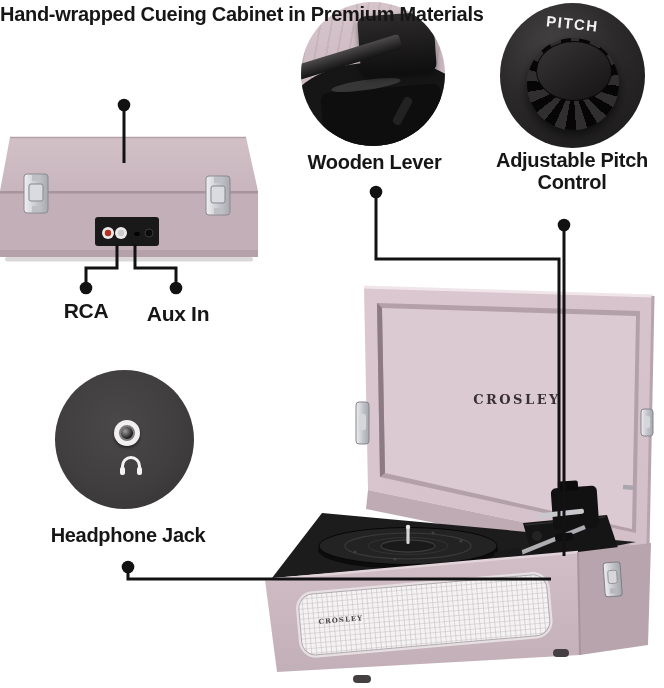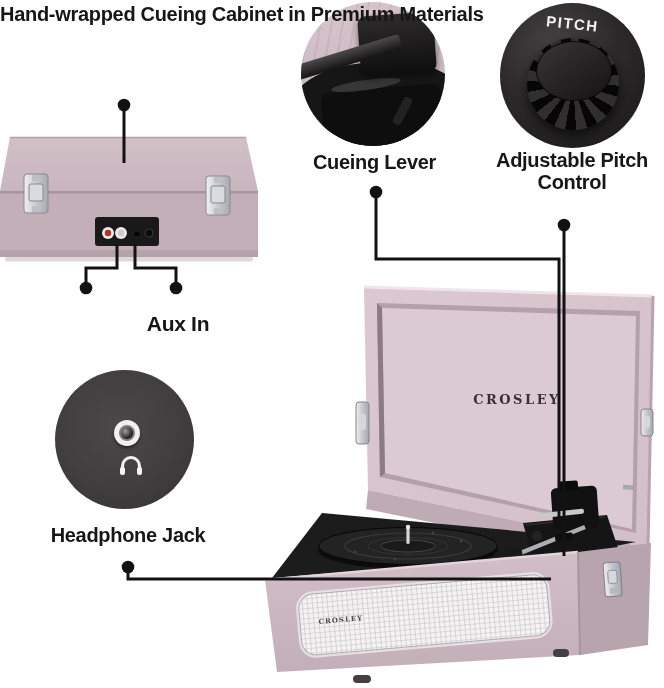--- a/index.html
+++ b/index.html
@@ -7,21 +7,21 @@
     position:relative;width:664px;height:688px;background:#ffffff;
     font-family:"Liberation Sans","DejaVu Sans",sans-serif;color:#151515;
     overflow:hidden;
   }
   .label{
     position:absolute;text-align:center;font-weight:600;color:#161616;
     letter-spacing:-0.3px;line-height:1.15;z-index:6;
   }
   .feature-text{left:0;top:3;width:248;font-size:20px;line-height:29px;}
   .rca-label{left:46px;top:299px;width:80px;font-size:21px;}
-  .aux-label{left:133px;top:312px;width:90px;font-size:21px;}
+  .aux-label{left:133px;top:302px;width:90px;font-size:21px;}
   .cueing-label{left:292px;top:151px;width:165px;font-size:20px;}
   .pitch-label{left:487px;top:149px;width:170px;font-size:20px;line-height:22px;}
   .headphone-label{left:38px;top:524px;width:180px;font-size:20px;}
 
   .inset{position:absolute;border-radius:50%;overflow:hidden;z-index:2;}
 
   
   .cueing-circle{left:301px;top:2px;width:144px;height:144px;
     background:
       repeating-linear-gradient(100deg,rgba(110,80,92,0.10) 0 2px,rgba(0,0,0,0) 2px 11px),
@@ -256,18 +256,19 @@
       <circle cx="124" cy="105" r="6.3"></circle>
       <circle cx="86" cy="288" r="6.3"></circle>
       <circle cx="176" cy="288" r="6.3"></circle>
       <circle cx="376" cy="192" r="6.3"></circle>
       <circle cx="564" cy="225" r="6.3"></circle>
       <circle cx="128" cy="567" r="6.3"></circle>
     </g>
   </svg>
 
   <div class="label feature-text">Hand-wrapped Cueing Cabinet in Premium Materials</div>
+  <div class="label rca-label">RCA</div>
   <div class="label aux-label">Aux In</div>
-  <div class="label cueing-label">Cueing Lever</div>
+  <div class="label cueing-label">Wooden Lever</div>
   <div class="label pitch-label">Adjustable Pitch Control</div>
   <div class="label headphone-label">Headphone Jack</div>
 
 </div>
 
 </body></html>

